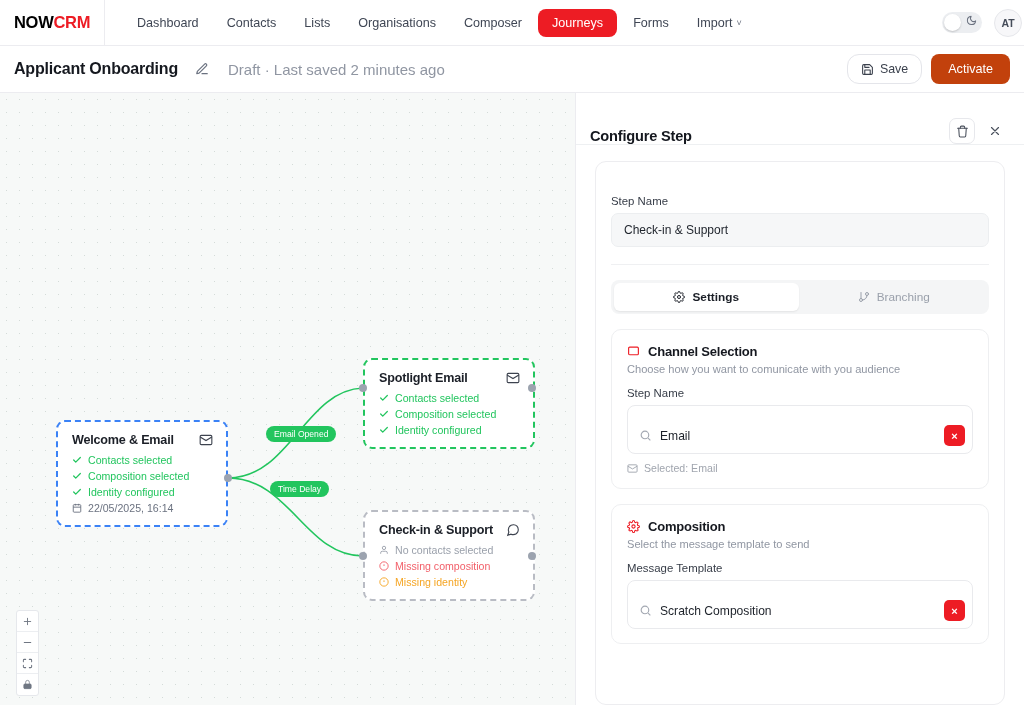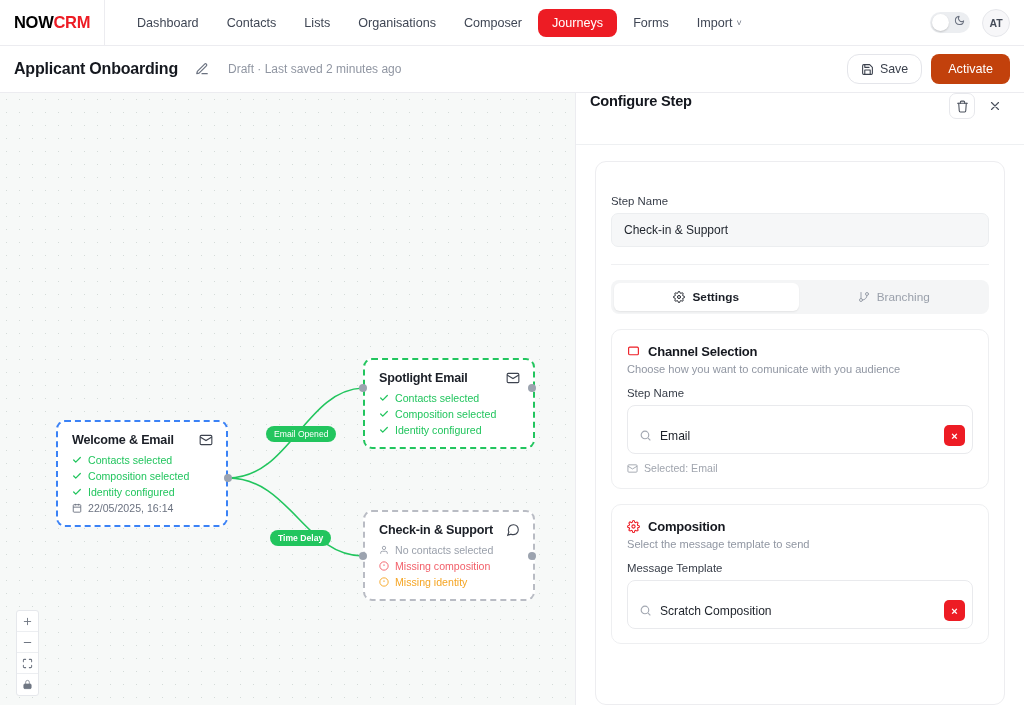--- a/index.html
+++ b/index.html
@@ -47,21 +47,21 @@
   }
   .nav-item.active {
     background: #ed1c24;
     color: #fff;
     font-weight: 500;
     border-radius: 8px;
     padding: 7px 14px;
   }
   .nav-right {
     position: absolute;
-    right: 14px;
+    right: 2px;
     display: flex;
     align-items: center;
     gap: 12px;
   }
   .toggle {
     width: 40px; height: 21px;
     border-radius: 11px;
     background: #eceef1;
     position: relative;
     cursor: pointer;
@@ -97,21 +97,21 @@
     background: #fff;
     position: relative;
   }
   .doc-title { font-size: 16px; font-weight: 700; letter-spacing: -0.2px; color: #15181f; }
   .pencil-btn {
     margin-left: 14px;
     width: 20px; height: 20px;
     display: flex; align-items: center; justify-content: center;
     cursor: pointer; color: #6b7280;
   }
-  .meta { margin-left: 16px; font-size: 12px; color: #9096a2; text-align: right; }
+  .meta { margin-left: 16px; font-size: 15px; color: #9096a2; text-align: right; }
   .title-actions { position: absolute; right: 14px; display: flex; align-items: center; gap: 9px; }
   .btn-save {
     display: flex; align-items: center; gap: 6px;
     font-size: 12.4px; color: #3b414d;
     padding: 7px 13px;
     border: 1px solid #e4e5ea;
     background: #fff;
     border-radius: 12px;
     cursor: pointer;
   }
@@ -202,21 +202,21 @@
 
   
   .panel {
     width: 448px;
     background: #fff;
     display: flex; flex-direction: column;
     overflow: hidden;
   }
   .panel-head {
     height: 52px;
-    display: flex; align-items: flex-start;
+    display: flex; align-items: flex-end;
     padding: 0 19px 0 14px;
     border-bottom: 1px solid #eef0f2;
     flex-shrink: 0;
   }
   .panel-title { font-size: 14.6px; font-weight: 700; color: #15181f; letter-spacing: -0.2px; }
   .panel-head-actions { margin-left: auto; display: flex; align-items: center; gap: 10px; }
   .icon-btn-box {
     width: 26px; height: 26px;
     border: 1px solid #e7e8ec;
     border-radius: 7px;
@@ -505,21 +505,21 @@
             <circle cx="12" cy="12" r="10"></circle>
             <path d="M12 8v4M12 16h.01"></path>
           </svg>
         <span>Missing identity</span>
       </div>
     </div>
     <div class="handle" style="left:359px; top:459px;"></div>
     <div class="handle" style="left:528px; top:459px;"></div>
 
     <div class="edge-label" style="left:266px; top:333px;">Email Opened</div>
-    <div class="edge-label" style="left:270px; top:437px;font-weight:bold;">Time Delay</div>
+    <div class="edge-label" style="left:270px; top:388px;">Time Delay</div>
 
     <div class="zoom-ctrl">
       <div class="zoom-btn">
         <svg width="11" height="11" viewBox="0 0 24 24" fill="none" stroke="currentColor" stroke-width="2" stroke-linecap="round">
             <path d="M12 5v14M5 12h14"></path>
           </svg>
       </div>
       <div class="zoom-btn">
         <svg width="11" height="11" viewBox="0 0 24 24" fill="none" stroke="currentColor" stroke-width="2.4" stroke-linecap="round">
             <path d="M5 12h14"></path>

